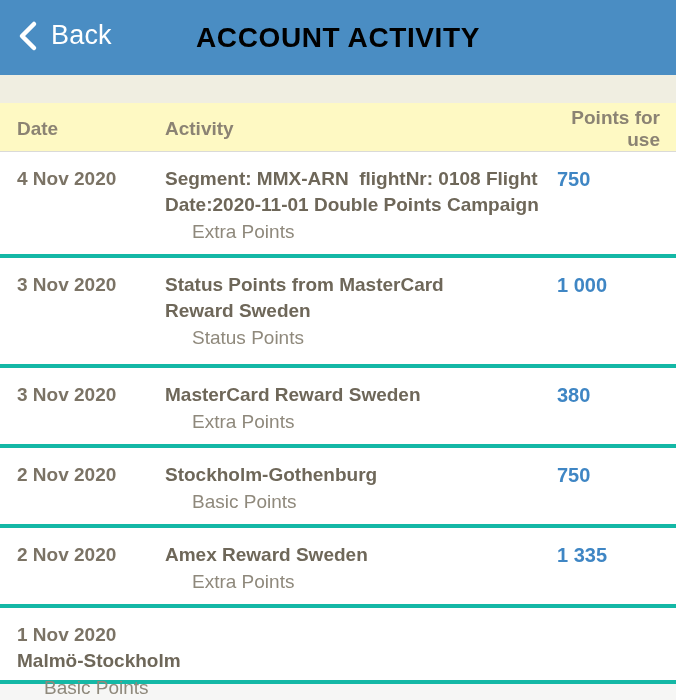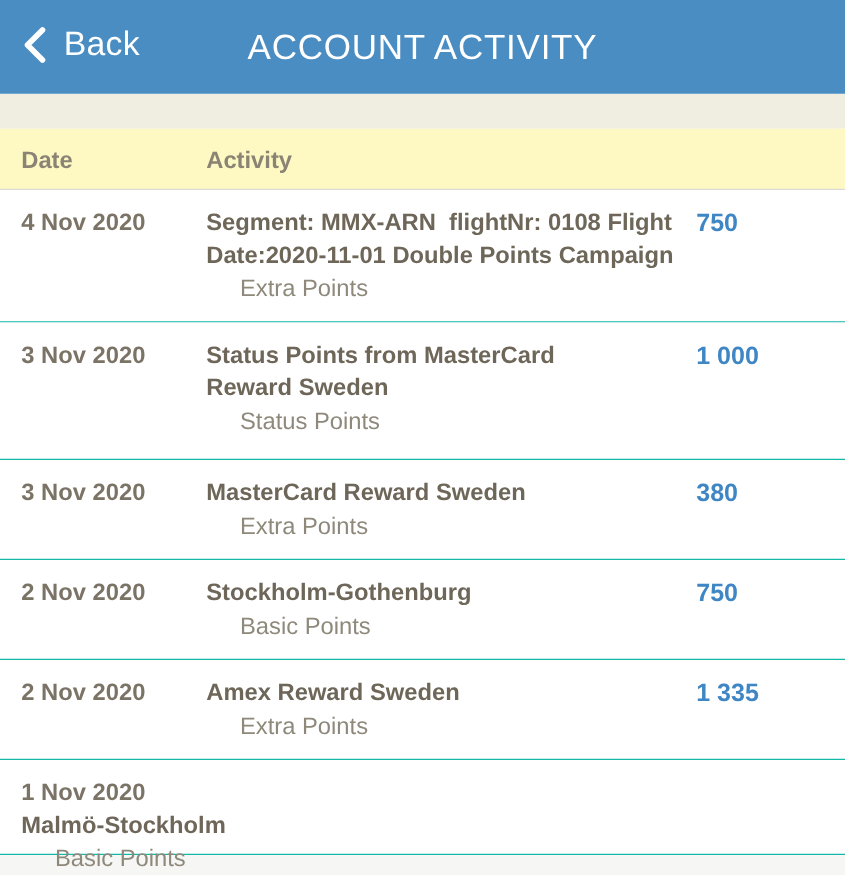--- a/index.html
+++ b/index.html
@@ -36,23 +36,23 @@
   .back-label {
     color: #ffffff;
     font-size: 27px;
     font-weight: 400;
     letter-spacing: 0.2px;
   }
   .nav-title {
     position: absolute;
     left: 0; right: 0;
     text-align: center;
-    color: #ffffff;
+    color: #000000;
     font-size: 28px;
-    font-weight: 400;
+    font-weight: 700;
     letter-spacing: 0.6px;
   }
 
   
   .sub-strip {
     height: 28px;
     background: #f0eee1;
   }
 
   
@@ -70,21 +70,21 @@
   .col-date { width: 148px; flex: none; }
   .col-activity { width: 392px; flex: none; }
   .col-points { flex: 1; text-align: right; }
 
   
   .row {
     display: flex;
     align-items: flex-start;
     padding: 14px 16px 0 17px;
     background: #ffffff;
-    border-bottom: 1px solid #14b8a6;
+    border-bottom: 4px solid #14b8a6;
     cursor: pointer;
   }
   .row-h106 { height: 106px; }
   .row-h110 { height: 110px; }
   .row-h80  { height: 80px;  }
   .row-h76  { height: 76px; flex-direction: column;  }
 
   .cell-date {
     width: 148px; flex: none;
     color: #7b7365;
@@ -141,20 +141,21 @@
       <span class="back-label">Back</span>
     </div>
     <div class="nav-title">ACCOUNT ACTIVITY</div>
   </div>
 
   <div class="sub-strip"></div>
 
   <div class="col-headers">
     <div class="col-date">Date</div>
     <div class="col-activity">Activity</div>
+    <div class="col-points">Points for use</div>
   </div>
 
   <div class="row row-h106">
     <div class="cell-date">4 Nov 2020</div>
     <div class="cell-activity">
       <div class="row-title">Segment: MMX-ARN  flightNr: 0108 Flight
 Date:2020-11-01 Double Points Campaign</div>
       <div class="row-subtitle">Extra Points</div>
     </div>
     <div class="cell-points">750</div>

